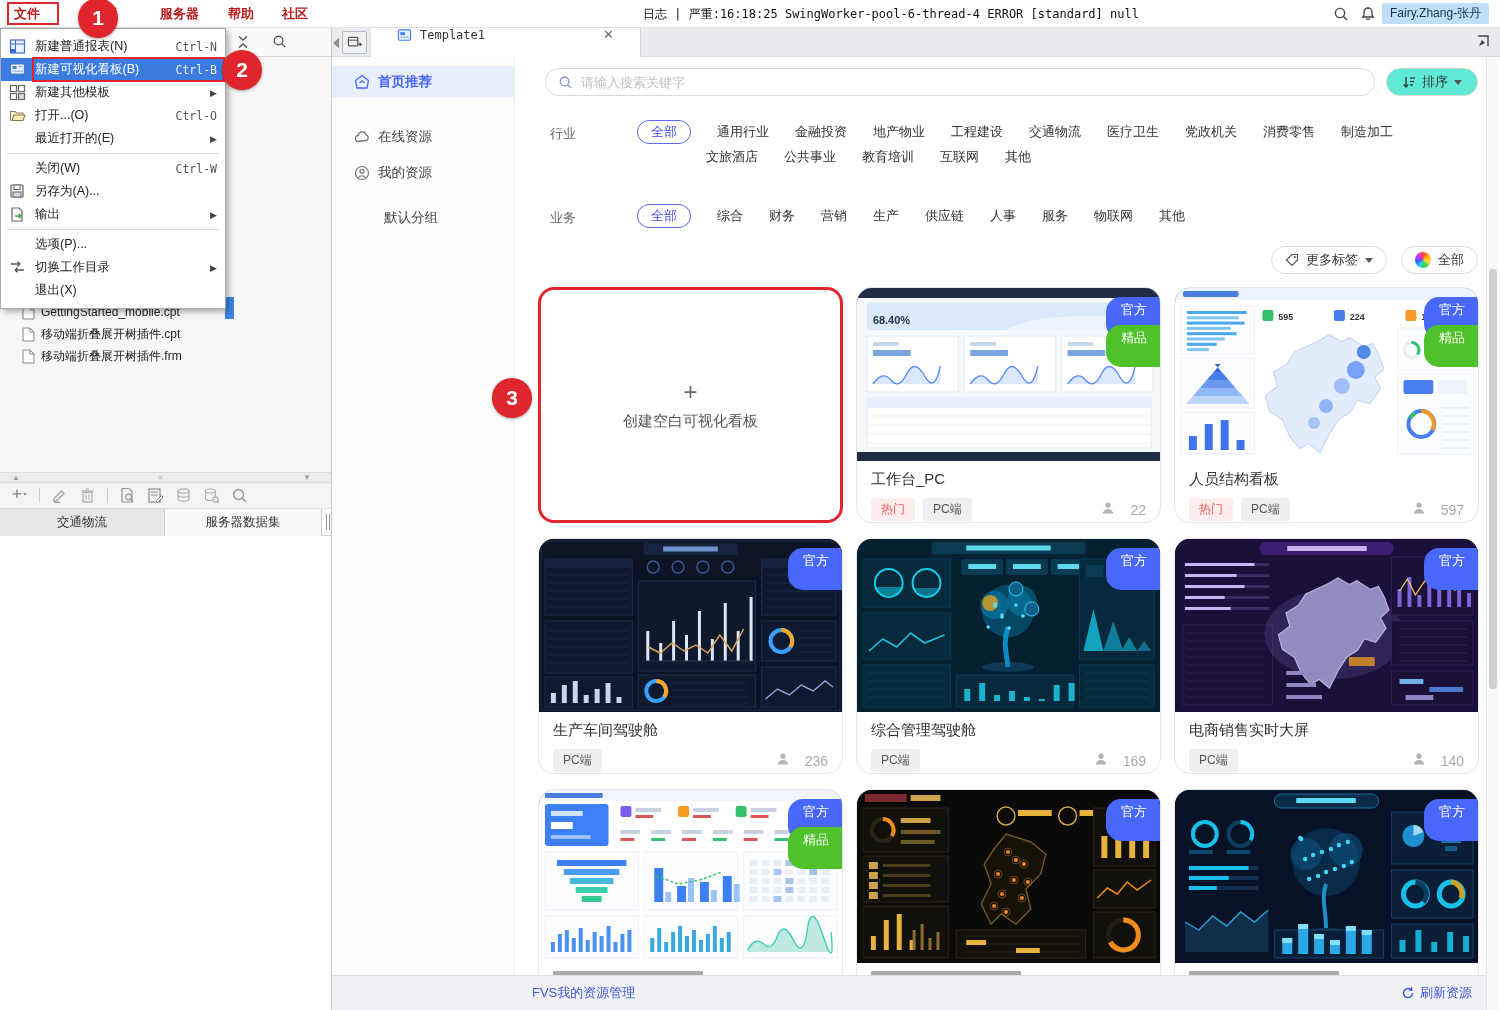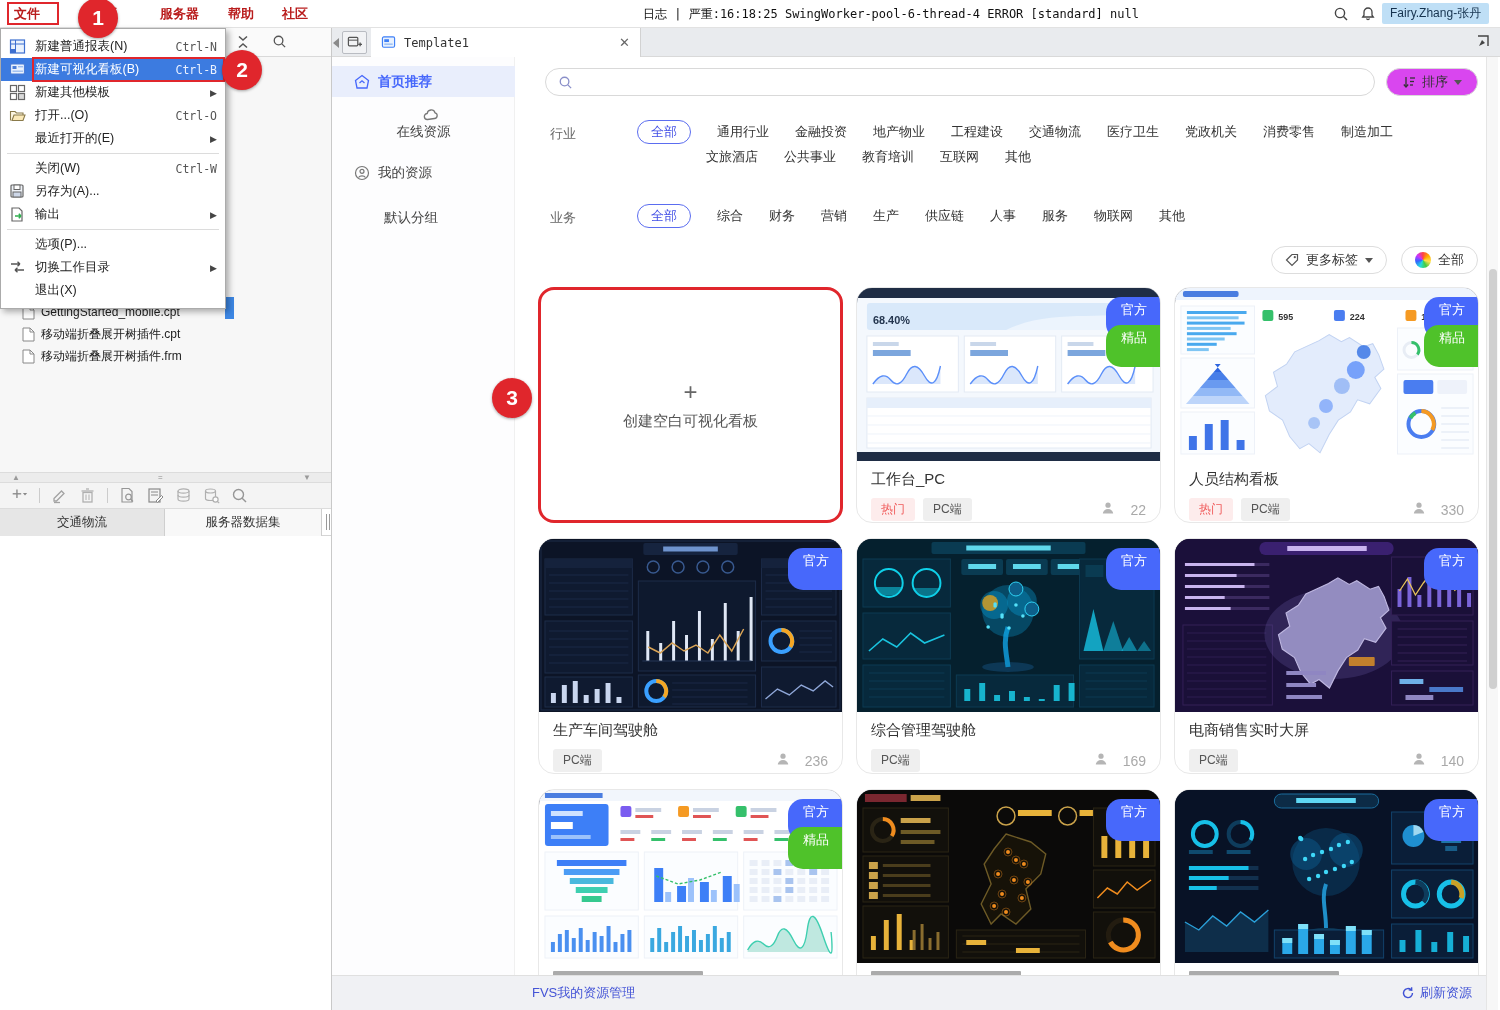--- a/index.html
+++ b/index.html
@@ -22,21 +22,21 @@
                background:#bfdff6; border-radius:2px; font-size:12px; color:#15324e; }
 
   
   .tabrow-left { position:absolute; left:0; top:28px; width:331px; height:29px; background:#fafafa;
                  border-bottom:1px solid #d9d9d9; z-index:5; }
   .tabrow-right { position:absolute; left:331px; top:28px; width:1169px; height:29px; background:#e9ebee;
                   border-bottom:1px solid #d9d9d9; z-index:5; }
   .newtpl-btn { position:absolute; left:11px; top:3px; width:25px; height:23px; background:#f2f3f5;
                 border:1px solid #b9bcc2; border-radius:2px; display:flex; align-items:center; justify-content:center; }
   .doc-tab { position:absolute; left:40px; top:0; width:270px; height:29px; background:#fff;
-             border-right:1px solid #d2d2d2; display:flex; align-items:center; padding:0 10px; }
+             border-right:1px solid #d2d2d2; display:flex; padding:0 26px; }
   .doc-tab .lbl { font-size:12px; color:#333; margin-left:8px; font-family:"DejaVu Sans Mono","Liberation Mono",monospace; }
   .doc-tab .close { margin-left:auto; color:#666; font-size:13px; line-height:13px; cursor:pointer; }
 
   
   .dropdown { position:absolute; left:0; top:28px; width:226px; background:#fff;
               border:1px solid #ababab; box-shadow:3px 3px 6px rgba(0,0,0,.3); z-index:40; padding:6px 0; }
   .dd-item { position:relative; height:23px; display:flex; align-items:center; font-size:12.5px; color:#222;
              padding-left:34px; padding-right:8px; cursor:default; }
   .dd-item .ico { position:absolute; left:8px; top:3px; width:17px; height:17px; }
   .dd-item .sc { margin-left:auto; font-size:11.5px; color:#555;
@@ -76,21 +76,21 @@
 
   
   .g-main { position:absolute; left:515px; top:57px; width:971px; height:918px; background:#fff; overflow:hidden; }
   .search-pill { position:absolute; left:30px; top:11px; width:830px; height:28px; border:1px solid #d9d9d9;
                  border-radius:14px; display:flex; align-items:center; padding:0 12px; background:#fff; }
   .search-pill input { border:none; outline:none; flex:1; font-size:13px; color:#333; margin-left:8px;
                        font-family:"Liberation Sans","DejaVu Sans",sans-serif; background:transparent; }
   .search-pill input::placeholder { color:#bfbfbf; }
   .sort-pill { position:absolute; left:871px; top:11px; width:92px; height:28px; border:1px solid #d9d9d9;
                border-radius:14px; display:flex; align-items:center; justify-content:center; gap:6px;
-               font-size:13px; color:#333; background:#d946ef; cursor:pointer; }
+               font-size:13px; color:#333; background:#5eead4; cursor:pointer; }
   .tri-down { width:0; height:0; border-left:4px solid transparent; border-right:4px solid transparent;
               border-top:5px solid #555; display:inline-block; }
   .f-label { position:absolute; left:35px; font-size:13px; color:#666; }
   .chip-line { position:absolute; display:flex; align-items:center; gap:26px; height:26px; }
   .chip-sel { border:1px solid #5b6df0; color:#4350e6; border-radius:14px; padding:2px 13px; font-size:13px;
               background:#fff; cursor:pointer; }
   .chip { font-size:13px; color:#333; cursor:pointer; }
   .tags-row { position:absolute; top:189px; right:8px; display:flex; gap:14px; }
   .round-pill { height:28px; border:1px solid #ddd; border-radius:15px; background:#fff; display:flex;
                 align-items:center; gap:7px; padding:0 13px; font-size:13px; color:#333; cursor:pointer; }
@@ -376,21 +376,21 @@
     </div>
 
   <div class="g-sidebar" id="g-sidebar">
       <div class="gs-item active" style="top: 9px;">
         <span class="gico"><svg viewBox="0 0 16 16">
             <path d="M8 1.5 L14.5 6.5 L13 14 H3 L1.5 6.5 Z" fill="none" stroke="#4768fb" stroke-width="1.3"></path>
             <path d="M5.5 9 L8 6.8 L10.5 9" fill="none" stroke="#4768fb" stroke-width="1.3"></path>
           </svg></span>
         <span>首页推荐</span>
       </div>
-      <div class="gs-item" style="top: 50px; flex-direction: column;">
+      <div class="gs-item" style="top: 64px;">
         <span class="gico"><svg viewBox="0 0 16 16">
             <path d="M4.5 12.5 a3 3 0 0 1-.3-6 a4 4 0 0 1 7.8-.7 a2.9 2.9 0 0 1-.5 5.7 Z" fill="none" stroke="#777" stroke-width="1.3"></path>
           </svg></span>
         <span>在线资源</span>
       </div>
       <div class="gs-item" style="top: 100px;">
         <span class="gico"><svg viewBox="0 0 16 16">
             <circle cx="8" cy="8" r="6.5" fill="none" stroke="#777" stroke-width="1.2"></circle>
             <circle cx="8" cy="6.3" r="2" fill="none" stroke="#777" stroke-width="1.2"></circle>
             <path d="M4.5 12.5 a4 3.2 0 0 1 7 0" fill="none" stroke="#777" stroke-width="1.2"></path>
@@ -403,20 +403,21 @@
     </div>
 
   <div class="g-main">
     <div class="search-pill">
       <span style="width:15px;height:15px;">
         <svg viewBox="0 0 16 16">
             <circle cx="7" cy="7" r="4.6" fill="none" stroke="#8a8fc9" stroke-width="1.4"></circle>
             <line x1="10.5" y1="10.5" x2="14" y2="14" stroke="#8a8fc9" stroke-width="1.4"></line>
           </svg>
       </span>
+      <input type="text" placeholder="请输入搜索关键字" style="">
     </div>
     <div class="sort-pill">
       <span style="width:14px;height:14px;">
         <svg viewBox="0 0 14 14">
             <line x1="4" y1="2" x2="4" y2="11.5" stroke="#333" stroke-width="1.3"></line>
             <path d="M1.8 9.5 L4 12 L6.2 9.5" fill="none" stroke="#333" stroke-width="1.3"></path>
             <line x1="8" y1="3" x2="13" y2="3" stroke="#333" stroke-width="1.3"></line>
             <line x1="8" y1="6.5" x2="12" y2="6.5" stroke="#333" stroke-width="1.3"></line>
             <line x1="8" y1="10" x2="11" y2="10" stroke="#333" stroke-width="1.3"></line>
           </svg>
@@ -598,21 +599,21 @@
           <div class="caption">
             <div class="c-title">人员结构看板</div>
             <div class="c-tags">
               <span class="tag hot">热门</span>
               <span class="tag pc">PC端</span>
               <span class="c-count">
                 <span><svg viewBox="0 0 14 14" width="14" height="14">
                     <circle cx="7" cy="4.2" r="2.6" fill="#b5b5b5"></circle>
                     <path d="M1.8 12.5 a5.2 4.4 0 0 1 10.4 0 Z" fill="#b5b5b5"></path>
                   </svg></span>
-                <span>330</span>
+                <span>597</span>
               </span>
             </div>
           </div>
         </div>
         <div class="card">
           <div class="thumb">
             <svg viewBox="0 0 305 173" preserveAspectRatio="none">
               <rect width="305" height="173" fill="#0c1426"></rect>
               <rect x="2" y="2" width="301" height="169" fill="none" stroke="#1d2c49"></rect>
               <rect x="105" y="4" width="95" height="12" rx="2" fill="#16243f"></rect>

